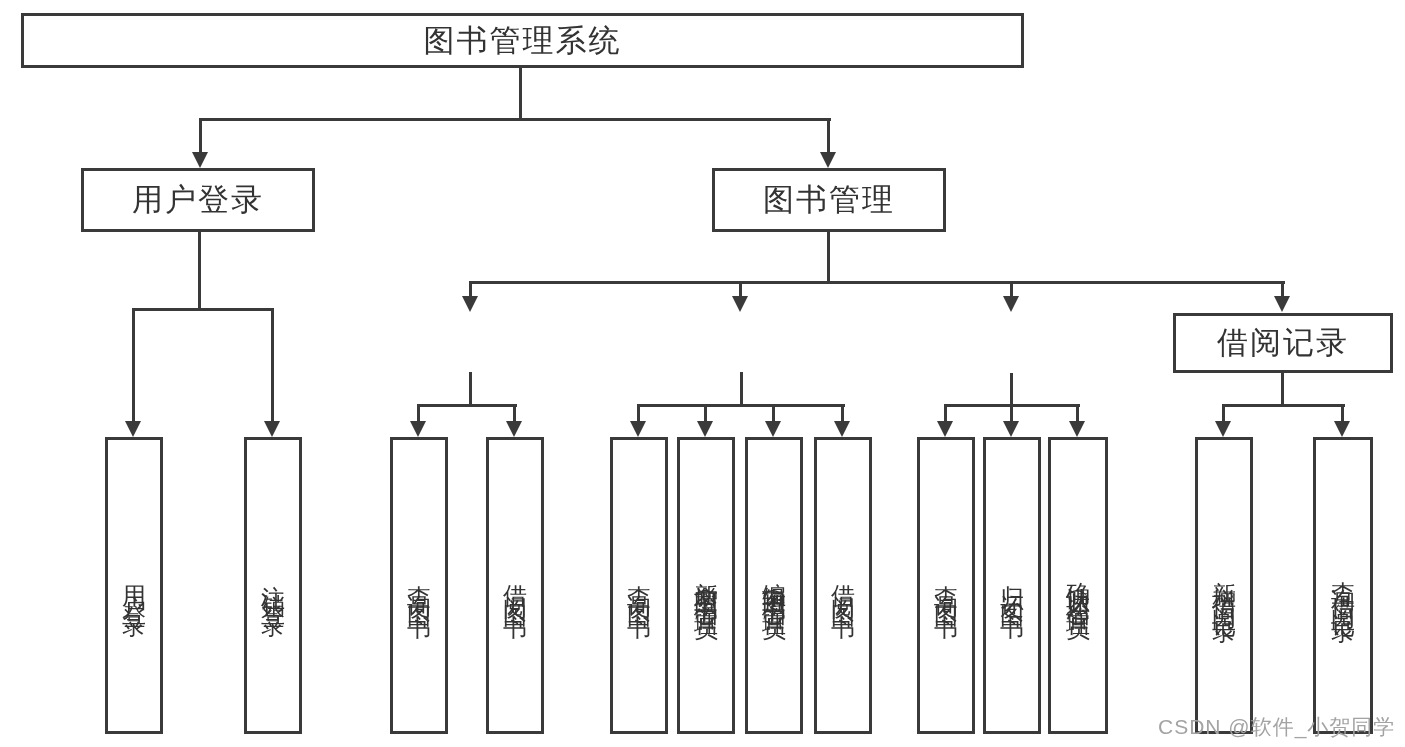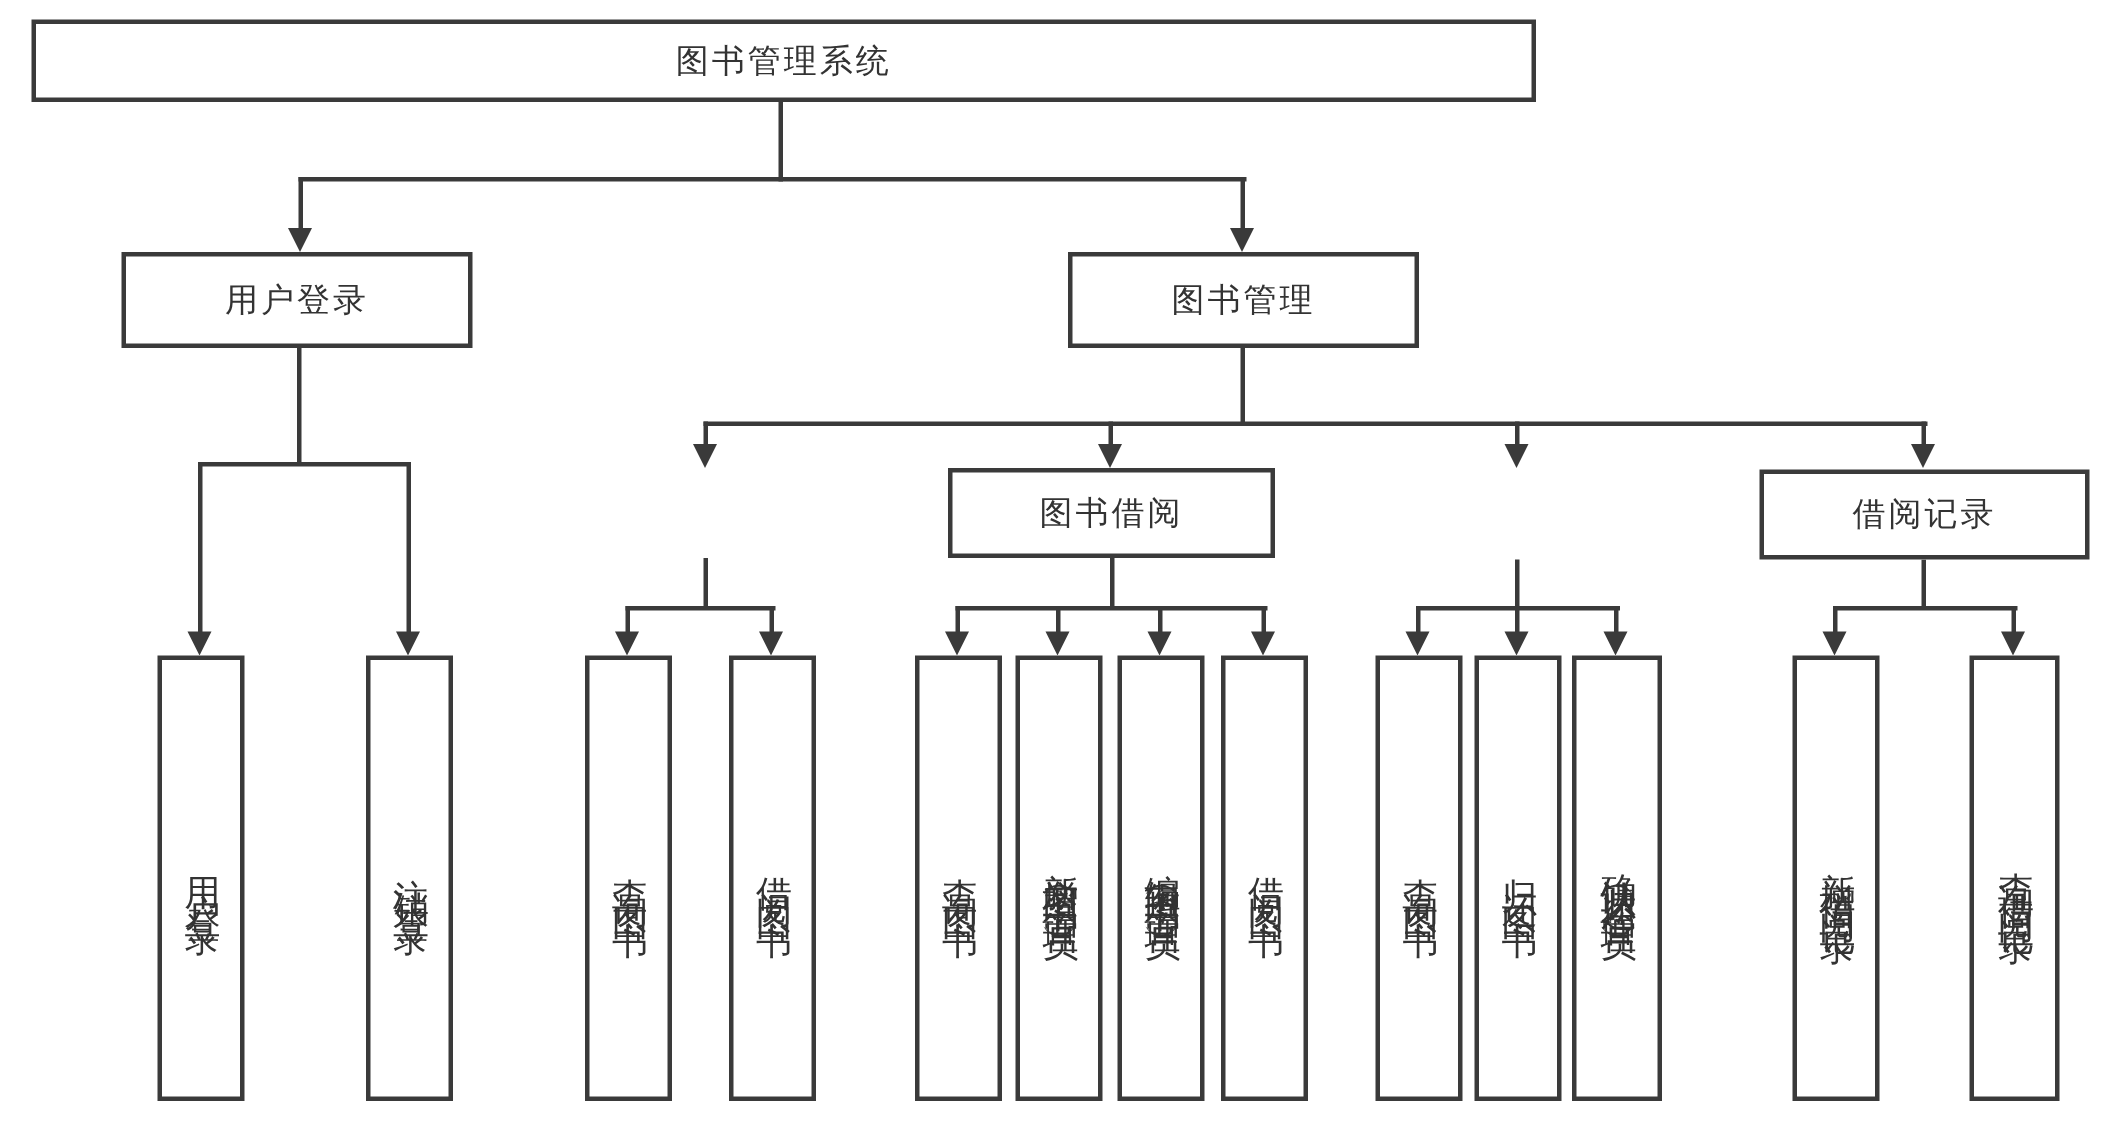--- a/index.html
+++ b/index.html
@@ -19,21 +19,21 @@
     overflow: hidden;
   }
   
   .box {
     position: absolute;
     border: 3px solid var(--line-color);
     background: #fff;
     display: flex;
     align-items: center;
     justify-content: center;
-    font-size: 22px;
+    font-size: 31px;
     color: var(--text-color);
     letter-spacing: 2px;
     z-index: 2;
   }
   
   .vbox {
     position: absolute;
     top: 437px;
     height: 291px;
     width: 52px;
@@ -111,23 +111,20 @@
   <div class="line" style="left:469px;top:281px;width:816px;height:3px"></div>
   <div class="line" style="left:469px;top:281px;width:3px;height:15px"></div>
   <div class="ah" style="left:462px;top:296px"></div>
   <div class="line" style="left:739px;top:281px;width:3px;height:15px"></div>
   <div class="ah" style="left:732px;top:296px"></div>
   <div class="line" style="left:1010px;top:281px;width:3px;height:15px"></div>
   <div class="ah" style="left:1003px;top:296px"></div>
   <div class="line" style="left:1281px;top:281px;width:3px;height:15px"></div>
   <div class="ah" style="left:1274px;top:296px"></div>
 
-  <div class="box" style="left:632px;top:312px;width:212px;height:54px">
-    <span>图书借阅</span>
-  </div>
   <div class="box" style="left:1173px;top:313px;width:214px;height:54px">
     <span>借阅记录</span>
   </div>
 
   <div class="line" style="left:469px;top:372px;width:3px;height:34px"></div>
   <div class="line" style="left:417px;top:404px;width:100px;height:3px"></div>
   <div class="line" style="left:417px;top:404px;width:3px;height:19px"></div>
   <div class="ah" style="left:410px;top:421px"></div>
   <div class="line" style="left:513px;top:404px;width:3px;height:19px"></div>
   <div class="ah" style="left:506px;top:421px"></div>
@@ -170,14 +167,15 @@
   <div class="vbox sp9" style="left:745px">编辑图书（管理员）</div>
   <div class="vbox sp4" style="left:814px">借阅图书</div>
 
   <div class="vbox sp4" style="left:917px">查询图书</div>
   <div class="vbox sp4" style="left:983px">归还图书</div>
   <div class="vbox sp9 w54" style="left:1048px">确认归还（管理员）</div>
 
   <div class="vbox sp6" style="left:1195px">新增借阅记录</div>
   <div class="vbox sp6 w54" style="left:1313px">查询借阅记录</div>
 
+  <div class="watermark">CSDN @软件_小贺同学</div>
 
 </div>
 
 </body></html>

